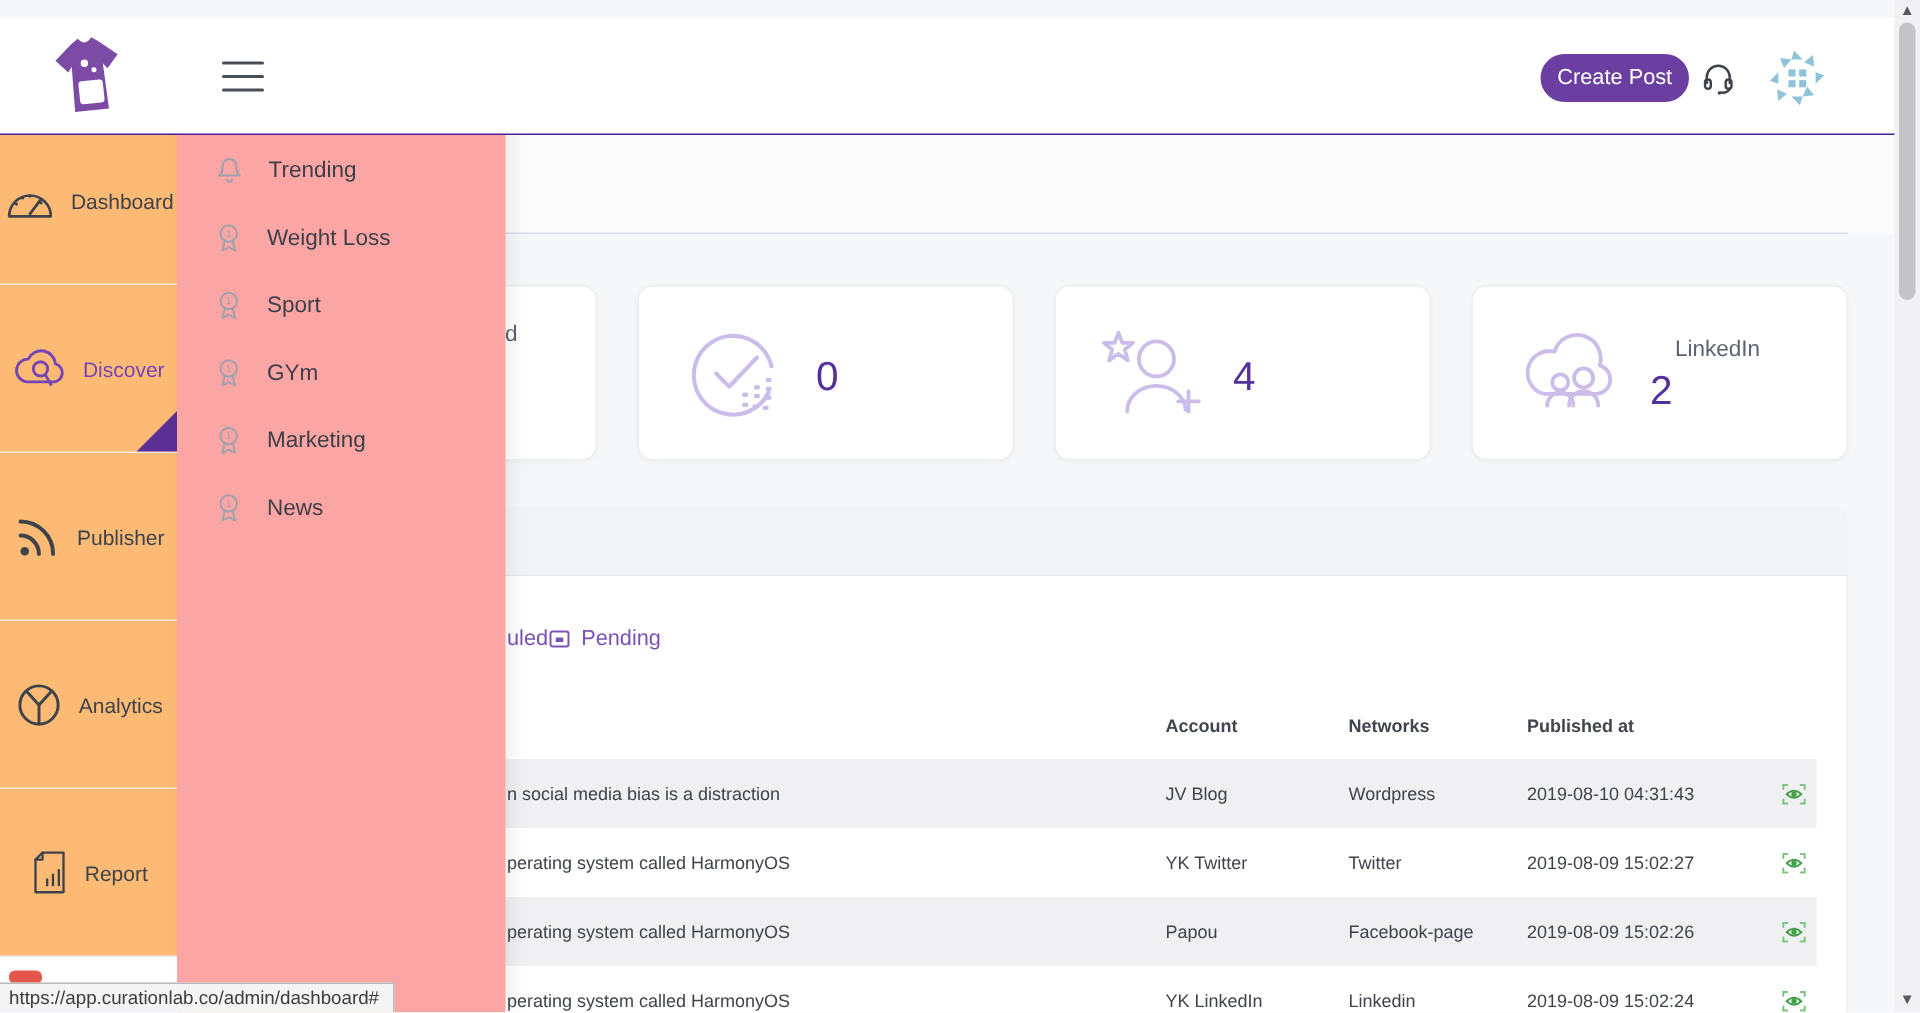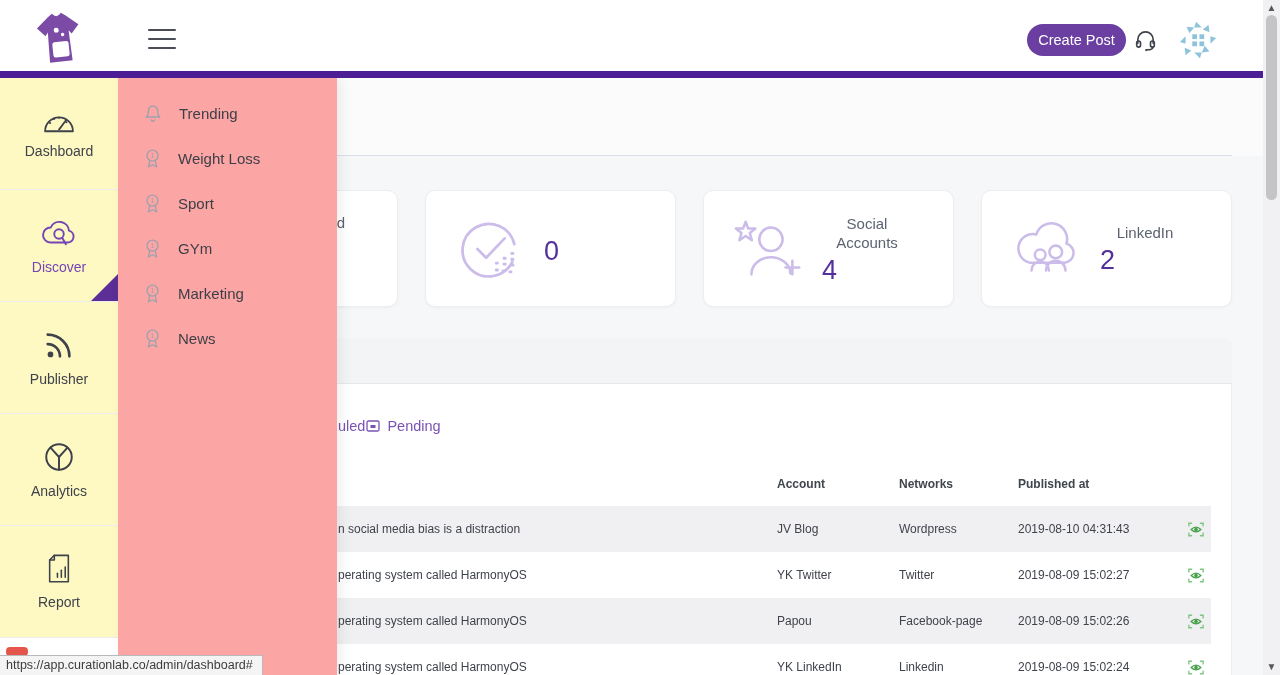--- a/index.html
+++ b/index.html
@@ -3,31 +3,31 @@
 <meta charset="utf-8">
 <style>
   * { box-sizing: border-box; margin: 0; padding: 0; }
   html,body { background:#fff; }
   body { font-family: "Liberation Sans", sans-serif; }
   .page { position:relative; width:1280px; height:675px; overflow:hidden; background:#f6f7f9; }
   .abs { position:absolute; }
   svg { display:block; }
 
   
-  .topbar { left:0; top:0; width:1280px; height:78px; background:#fff; border-bottom:7px solid #4c1d95; z-index:60; }
+  .topbar { left:0; top:12px; width:1280px; height:78px; background:#fff; border-bottom:1px solid #4c1d95; z-index:60; }
   .logo-box { left:0; top:0; width:118px; height:78px; display:flex; align-items:center; justify-content:center; }
   .hamburger { left:148px; top:29px; width:28px; height:20px; display:flex; flex-direction:column; justify-content:space-between; cursor:pointer; }
   .hamburger span { height:2px; background:#4a4d55; border-radius:1px; }
   .create-post { left:1027px; top:24px; width:99px; height:32px; background:#6b3fa1; color:#fff; border:none; border-radius:16px; font-size:14.5px; font-family:"Liberation Sans",sans-serif; cursor:pointer; }
   .headset { left:1134px; top:28px; }
   .avatar { left:1177px; top:18px; width:42px; height:44px; cursor:pointer; }
 
   
   .sidebar { left:0; top:78px; width:118px; height:597px; background:#fff; z-index:40; }
-  .side-item { position:relative; height:112px; border-bottom:1px solid #ededf0; display:flex; flex-direction:column; align-items:center; justify-content:center; gap:9px; cursor:pointer; background:#fef9c3; }
+  .side-item { position:relative; height:112px; border-bottom:1px solid #ededf0; display:flex; align-items:center; justify-content:center; gap:9px; cursor:pointer; background:#fdba74; }
   .side-item .lbl { font-size:14px; color:#3e424a; }
   .side-item.active .lbl { color:#7445b5; }
   .tri { position:absolute; right:0; bottom:0; width:0; height:0; border-left:27px solid transparent; border-bottom:27px solid #5c2f96; }
 
   
   .flyout { left:118px; top:78px; width:219px; height:597px; background:#fca5a5; box-shadow:4px 0 12px rgba(0,0,0,0.07); z-index:50; padding-top:13px; }
   .fly-item { height:45px; display:flex; align-items:center; gap:17px; padding-left:26px; cursor:pointer; }
   .fly-item .lbl { font-size:15px; color:#3c3f46; }
 
   
@@ -105,24 +105,20 @@
       <div class="stat-icon">
         <svg width="74" height="66" viewBox="0 0 76 66" fill="none" stroke="#cbbcea" stroke-width="2.6" stroke-linecap="round" stroke-linejoin="round">
           <polygon points="14 4 16.6 11 24 11 18.3 15.6 20.4 23 14 18.6 7.6 23 9.7 15.6 4 11 11.4 11"></polygon>
           <circle cx="40" cy="22" r="12"></circle>
           <path d="M20 58 a20 17 0 0 1 40 -1"></path>
           <line x1="62" y1="44" x2="62" y2="58"></line>
           <line x1="55" y1="51" x2="69" y2="51"></line>
         </svg>
       </div>
       <div class="stat-text">
-        <div class="stat-label">
-          <div>Social</div>
-          <div>Accounts</div>
-        </div>
         <div class="stat-value">4</div>
       </div>
     </div>
   </div>
 
   <div class="abs stat-card" style="left:981px">
     <div class="stat-inner">
       <div class="stat-icon">
         <svg width="70" height="62" viewBox="0 0 72 62" fill="none" stroke="#cbbcea" stroke-width="2.6" stroke-linecap="round" stroke-linejoin="round">
           <path d="M18 44 h36 a10 10 0 0 0 2 -19.6 A16 16 0 0 0 25 15 A12 12 0 0 0 18 44"></path>

